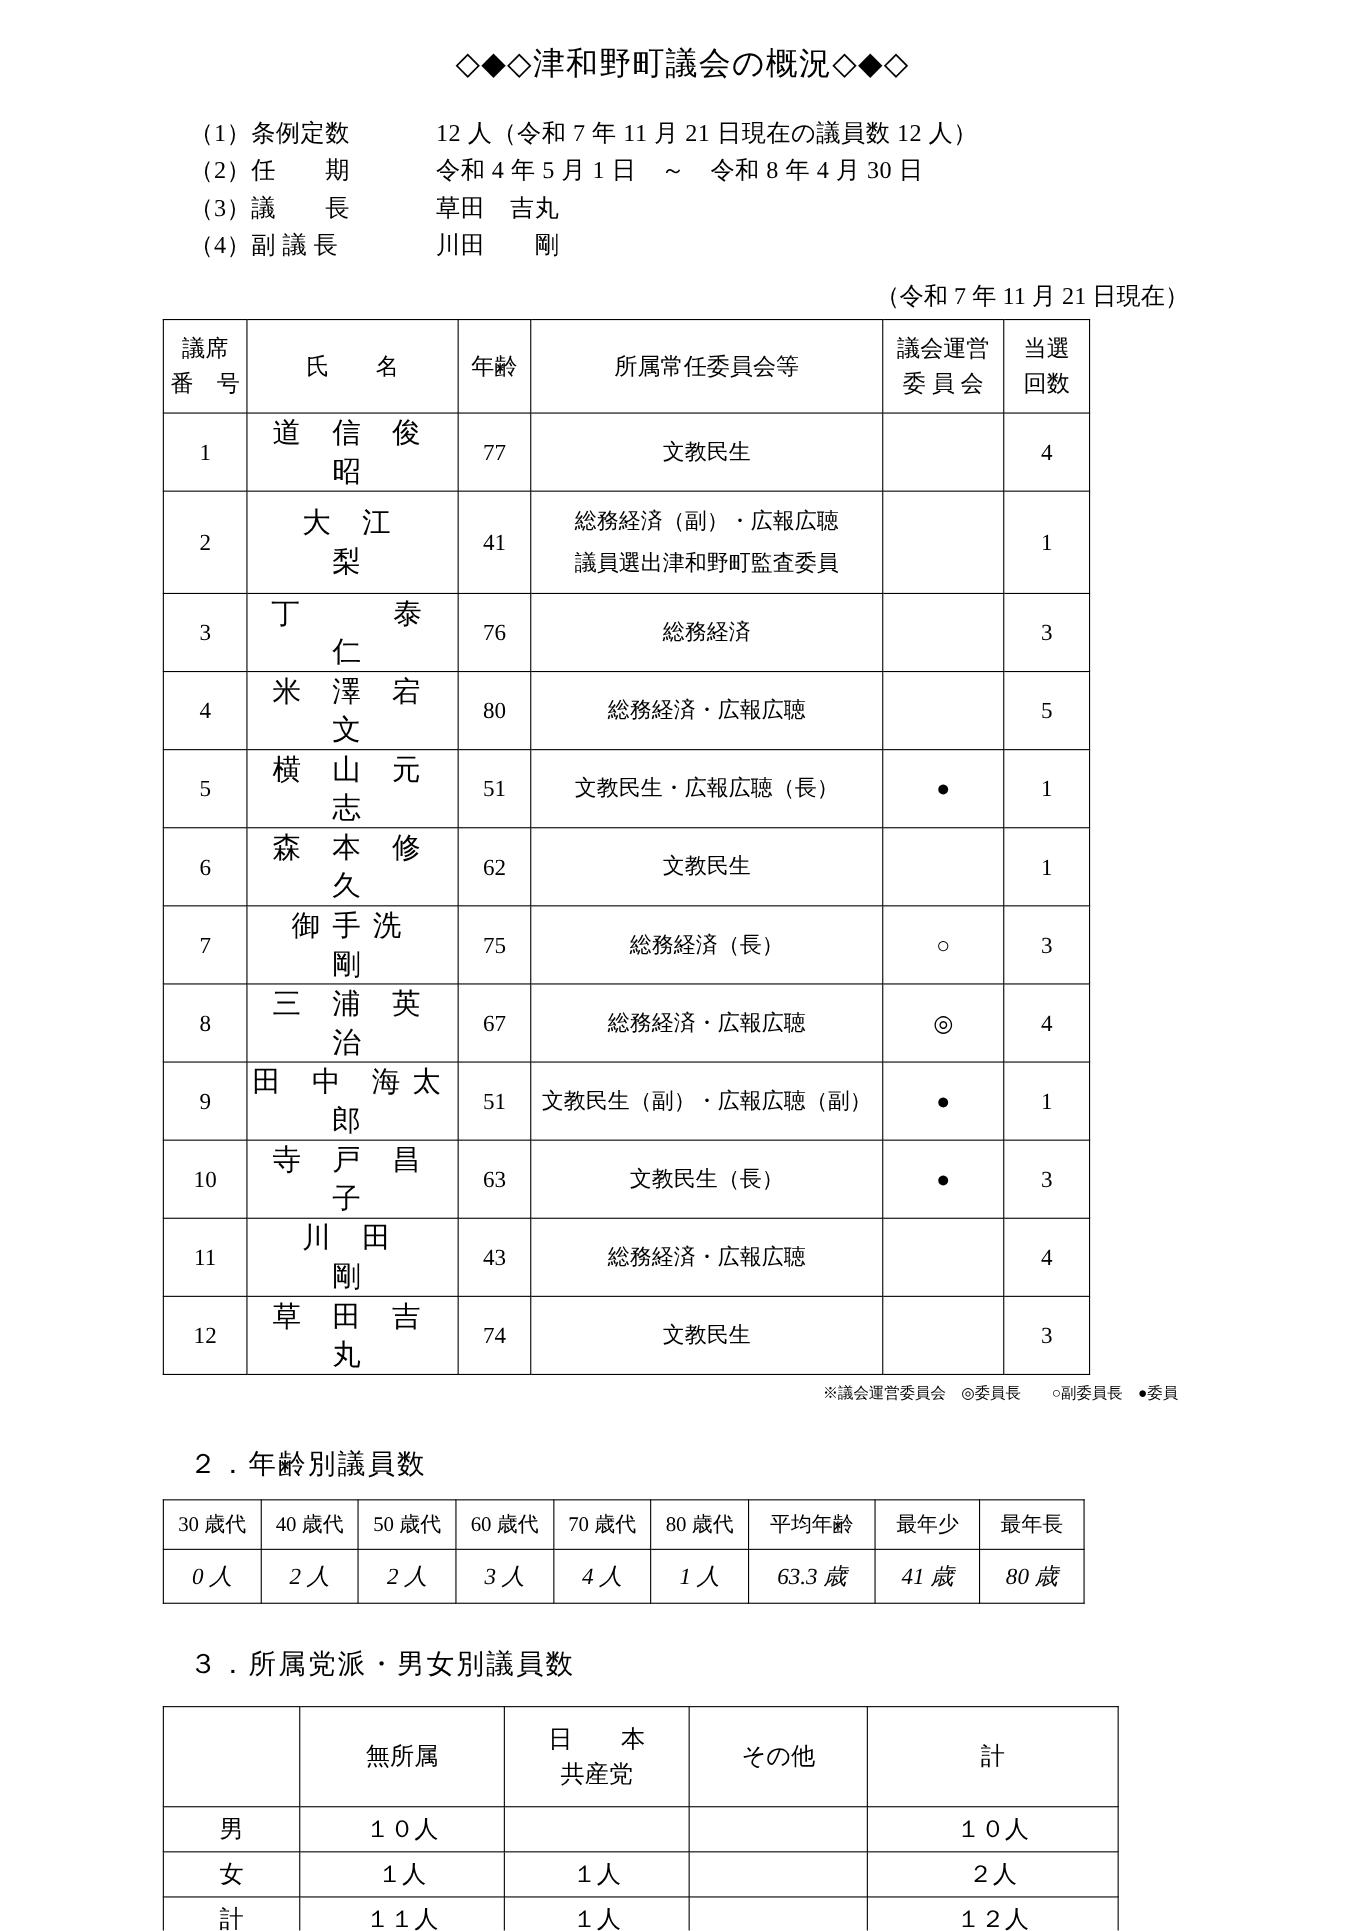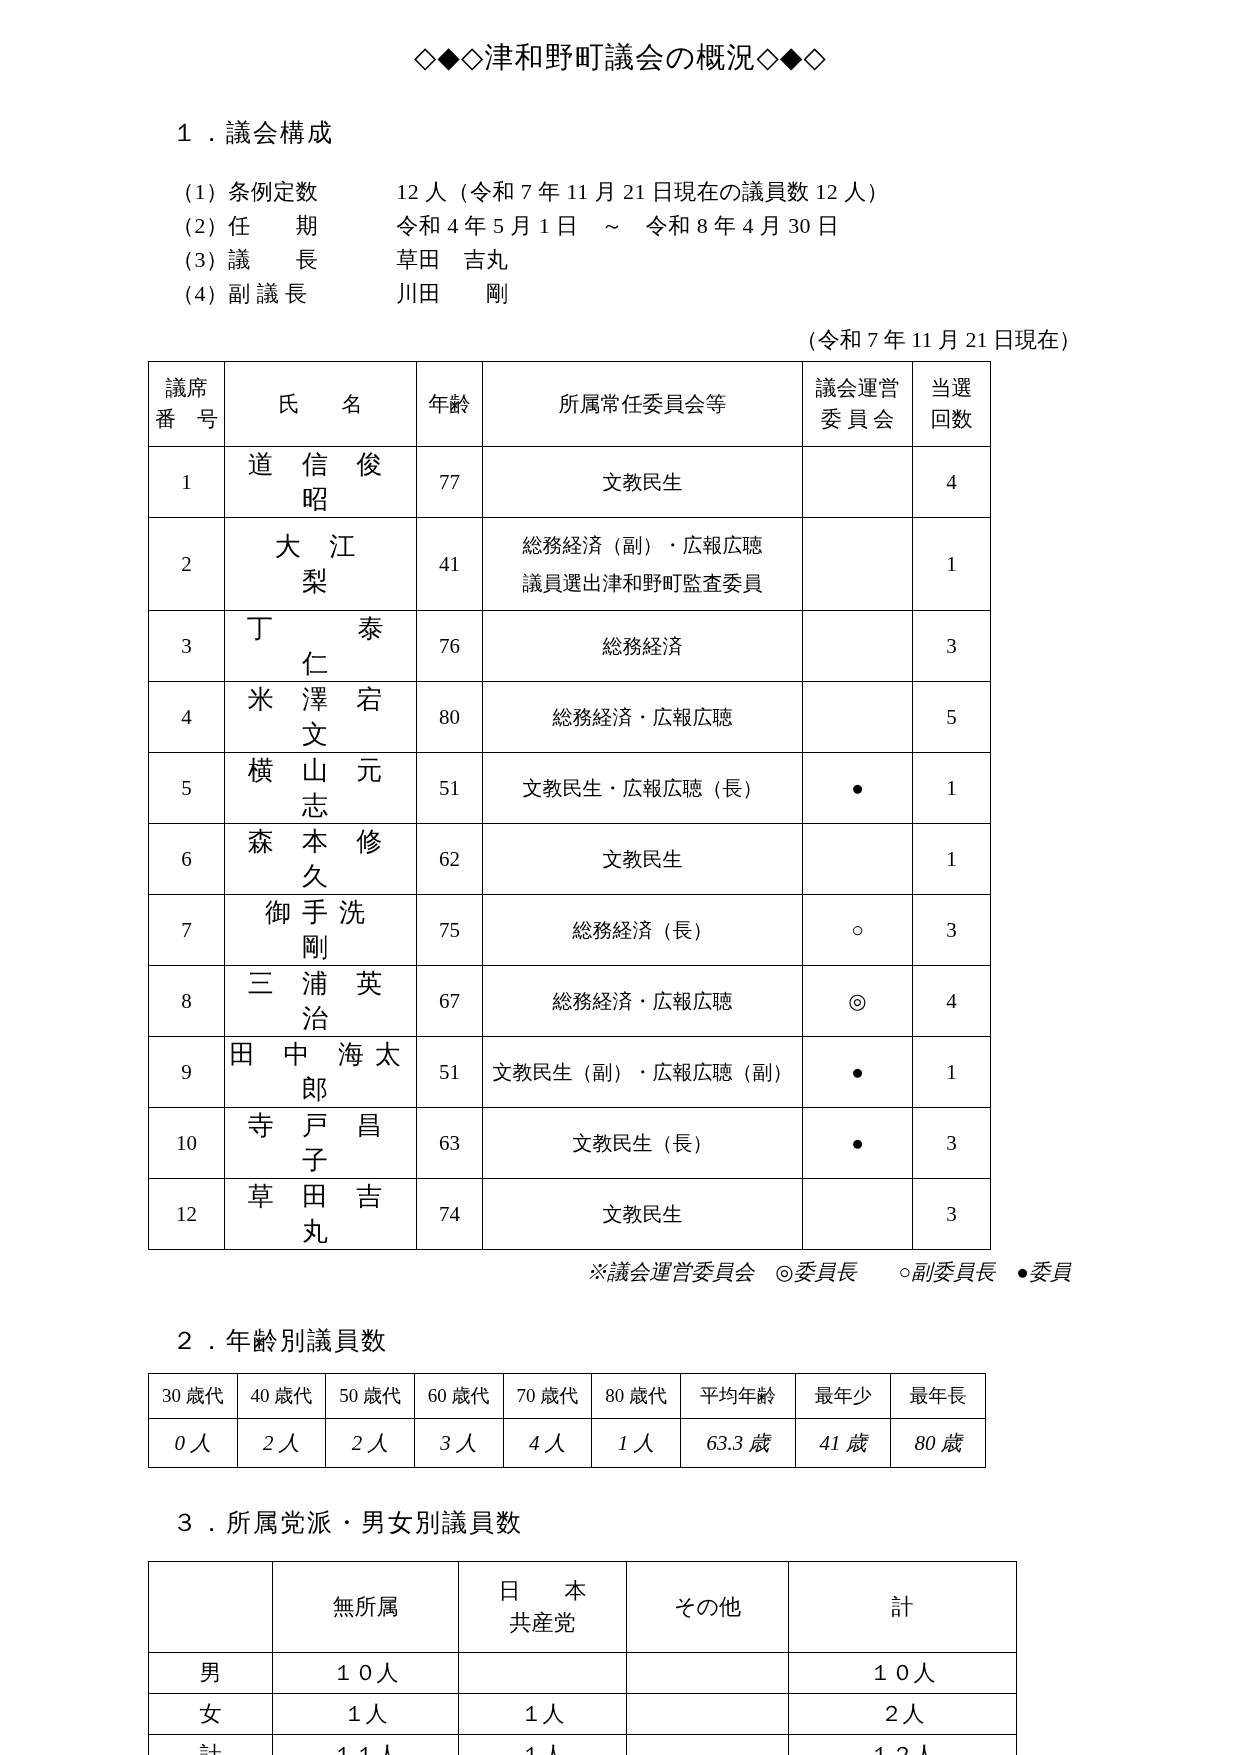--- a/index.html
+++ b/index.html
@@ -112,24 +112,23 @@
   .cell-comm .line2 { display: block; }
   .cell-seat, .cell-age, .cell-terms { font-size: 21px; }
   .mark {
     font-size: 21px;
     line-height: 1;
   }
 
   
   .legend {
     text-align: right;
-    font-size: 21px;
+    font-size: 14px;
     margin: 8px 170px 0 0;
     white-space: pre;
-    font-style: italic;
   }
 
   
   .age-table {
     margin: 16px 0 0 148px;
     table-layout: fixed;
     width: 838px;
     border-radius: 26px;
   }
   .age-table td {
@@ -175,21 +174,20 @@
   .pt-c4 { width: 228px; }
   .spaced { letter-spacing: 0.5em; padding-left: 0.5em; }
 </style>
 </head>
 <body>
 
 <div class="page">
 
   <h1 class="doc-title">◇◆◇津和野町議会の概況◇◆◇</h1>
 
-  <div class="section-heading">１．議会構成</div>
 
   <div class="deflist">
     <div class="defline"><span>（1）</span><span class="def-label">条例定数</span><span class="def-value">12 人（令和 7 年 11 月 21 日現在の議員数 12 人）</span></div>
     <div class="defline"><span>（2）</span><span class="def-label">任　　期</span><span class="def-value">令和 4 年 5 月 1 日　～　令和 8 年 4 月 30 日</span></div>
     <div class="defline"><span>（3）</span><span class="def-label">議　　長</span><span class="def-value">草田　吉丸</span></div>
     <div class="defline"><span>（4）</span><span class="def-label">副 議 長</span><span class="def-value">川田　　剛</span></div>
   </div>
 
   <div class="asof-note">（令和 7 年 11 月 21 日現在）</div>
 
@@ -299,20 +297,28 @@
       </tr>
       <tr>
         <td class="cell-seat">10</td>
         <td class="cell-name">寺 戸 昌 子</td>
         <td class="cell-age">63</td>
         <td class="cell-comm">文教民生（長）</td>
         <td class="mark">●</td>
         <td class="cell-terms">3</td>
       </tr>
       <tr>
+        <td class="cell-seat">11</td>
+        <td class="cell-name">川 田　　剛</td>
+        <td class="cell-age">43</td>
+        <td class="cell-comm">総務経済・広報広聴</td>
+        <td class="mark"></td>
+        <td class="cell-terms">4</td>
+      </tr>
+      <tr>
         <td class="cell-seat">12</td>
         <td class="cell-name">草 田 吉 丸</td>
         <td class="cell-age">74</td>
         <td class="cell-comm">文教民生</td>
         <td class="mark"></td>
         <td class="cell-terms">3</td>
       </tr>
     </tbody>
   </table>
 

